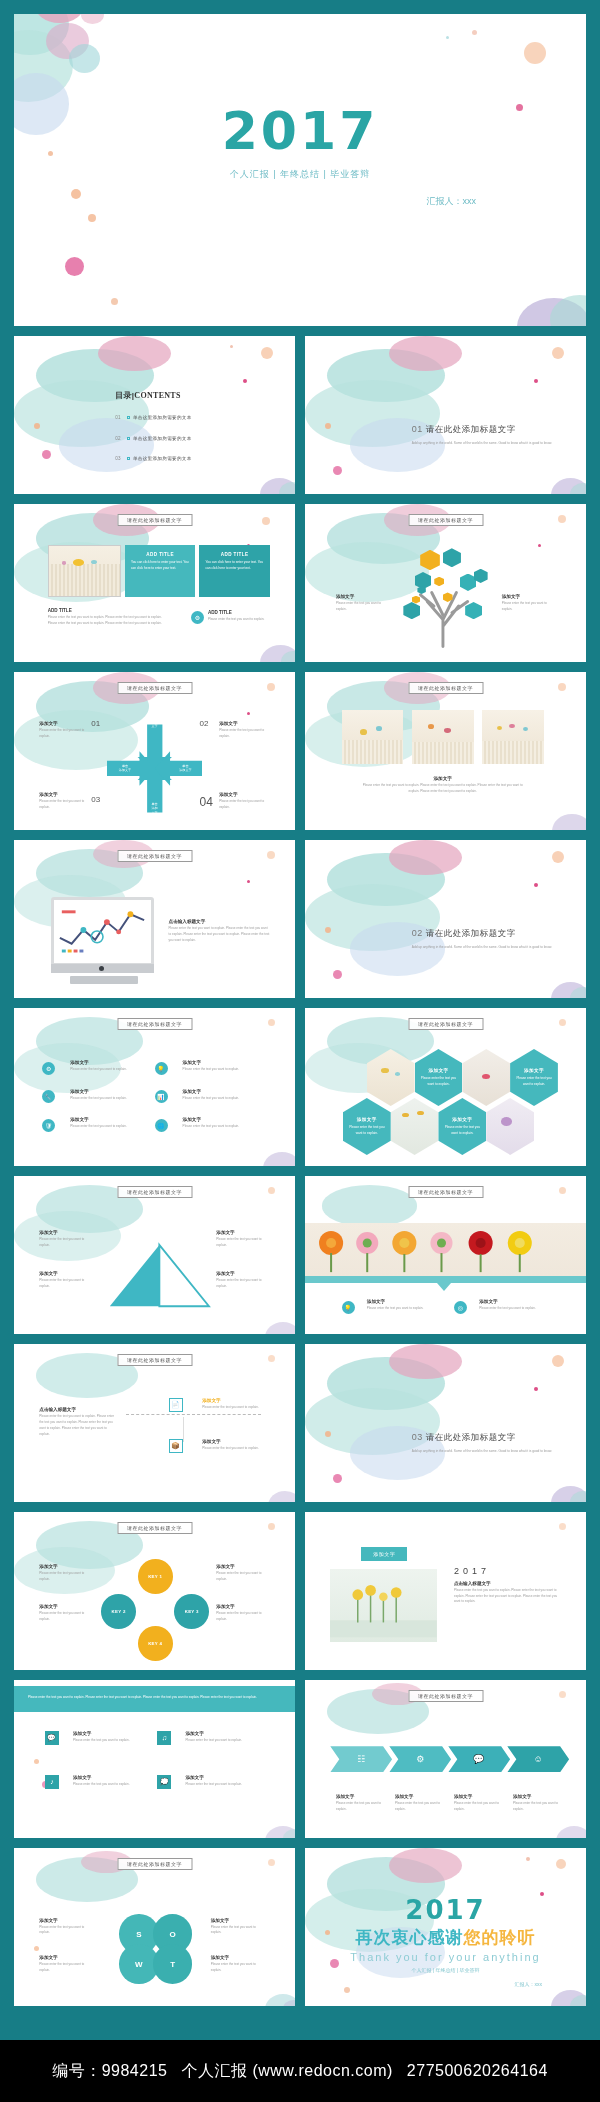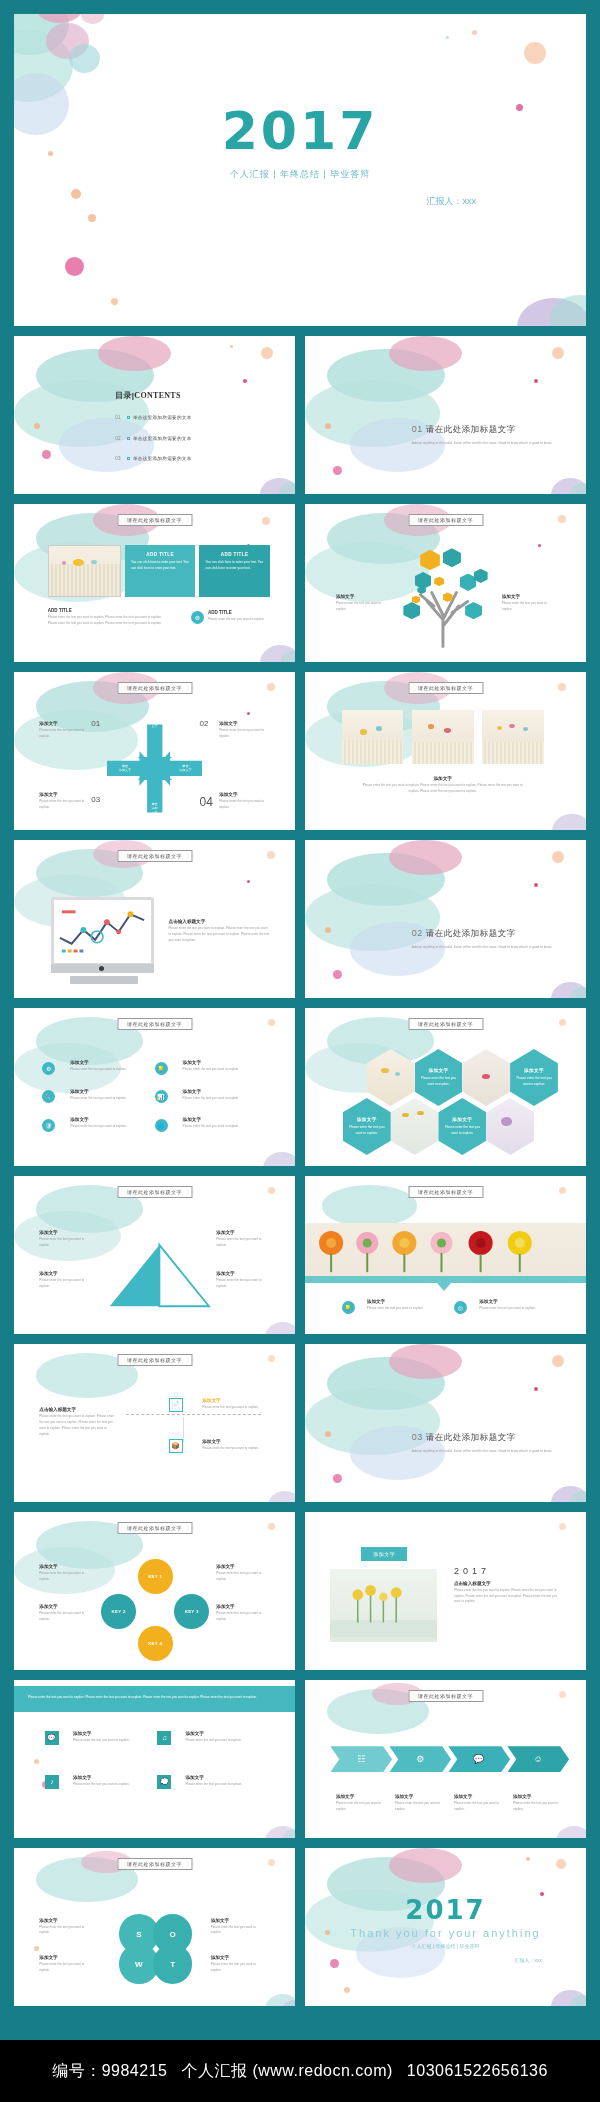--- a/index.html
+++ b/index.html
@@ -790,25 +790,26 @@
     <div class="blob" style="left:9%;top:70%;width:9px;height:9px;background:#e36aa0;opacity:.8"></div>
     <div class="blob" style="left:14%;top:88%;width:6px;height:6px;background:#f0b48e;opacity:.7"></div>
     <div class="br-cluster">
       <div class="blob" style="right:8%;bottom:4%;width:44%;height:42%;background:#bcb0d8;opacity:.6"></div>
       <div class="blob" style="right:0;bottom:12%;width:30%;height:28%;background:#a8dbd6;opacity:.5"></div>
 
     </div>
 
     <div class="end-wrap">
       <div class="e-year">2017</div>
+      <div class="e-cn"><span>再次衷心感谢</span><span class="hl">您的聆听</span></div>
       <div class="e-en">Thank  you  for  your  anything</div>
       <div class="e-tags">个人汇报 | 年终总结 | 毕业答辩</div>
       <div class="e-author">汇报人：xxx</div>
     </div>
   </div>
 
 </div>
 
 <div class="footer">
   <span><span>编号：</span><span>9984215</span></span>
   <span>个人汇报 (www.redocn.com)</span>
-  <span>103061522656136</span>
+  <span>277500620264164</span>
 </div>
 
 </body></html>

